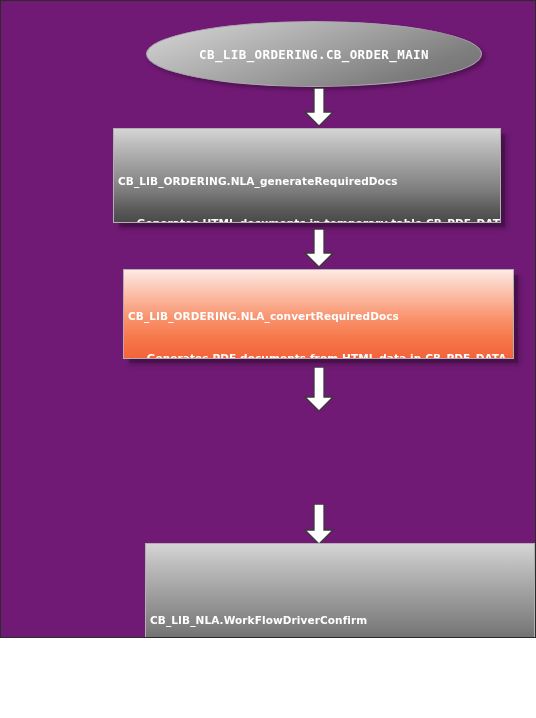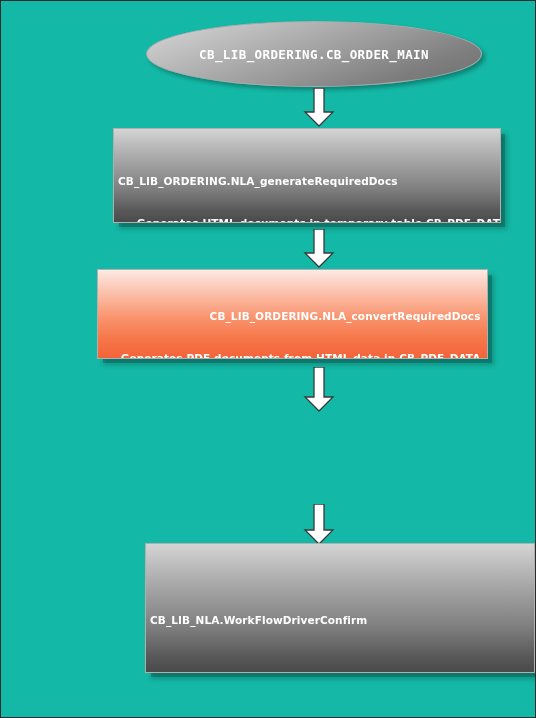--- a/index.html
+++ b/index.html
@@ -8,22 +8,22 @@
     padding: 0;
     background: #ffffff;
   }
   body {
     font-family: "DejaVu Sans", sans-serif;
   }
 
   #canvas {
     position: relative;
     width: 536px;
-    height: 718px;
-    background: #14b8a6;
+    height: 638px;
+    background: #701a75;
     box-sizing: border-box;
     border: 1px solid #2b2b2b;
     overflow: hidden;
   }
 
   
   .terminator {
     position: absolute;
     box-sizing: border-box;
     border-radius: 50%;
@@ -128,21 +128,21 @@
       
     </div>
   </div>
 
   <div class="arrow" style="left:298px; top:228px;">
     <svg width="40" height="40" viewBox="0 0 40 40">
       <polygon points="15,0 25,0 25,24 34,24 20,38 6,24 15,24" fill="#ffffff" stroke="#3a3a3a" stroke-width="1.3"></polygon>
     </svg>
   </div>
 
-  <div class="procbox orange" style="left:96px; top:268px; width:391px; height:90px;text-align:right;">
+  <div class="procbox orange" style="left:122px; top:268px; width:391px; height:90px;">
     <div class="boxtext" style="left:4px; top:11px;">
       <span class="ln">CB_LIB_ORDERING.NLA_convertRequiredDocs</span>
       <span class="ln">     Generates PDF documents from HTML data in CB_PDF_DATA</span>
       
       
       
     </div>
   </div>
 
   <div class="arrow" style="left:298px; top:366px;">

